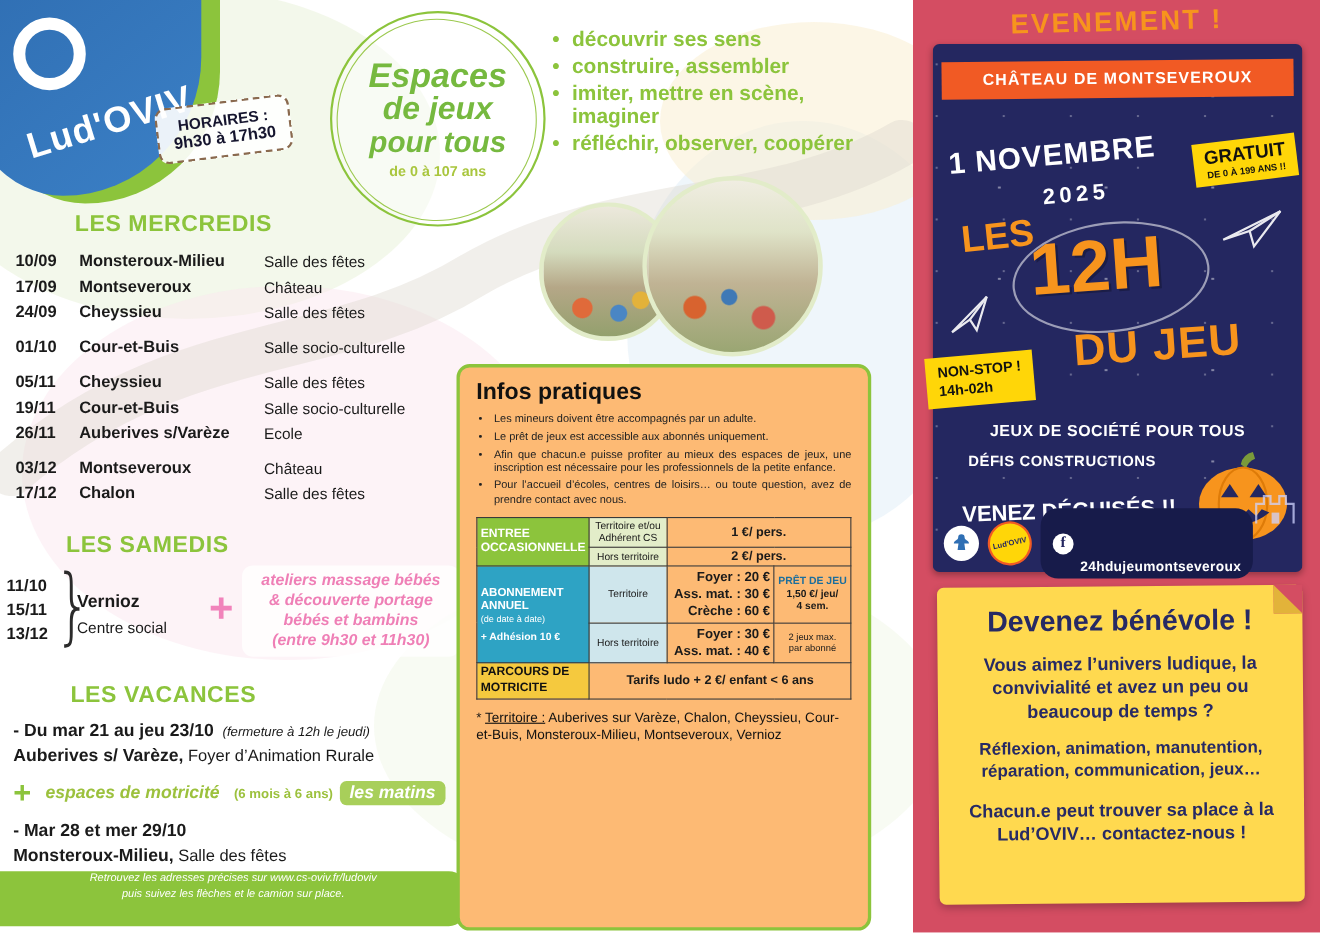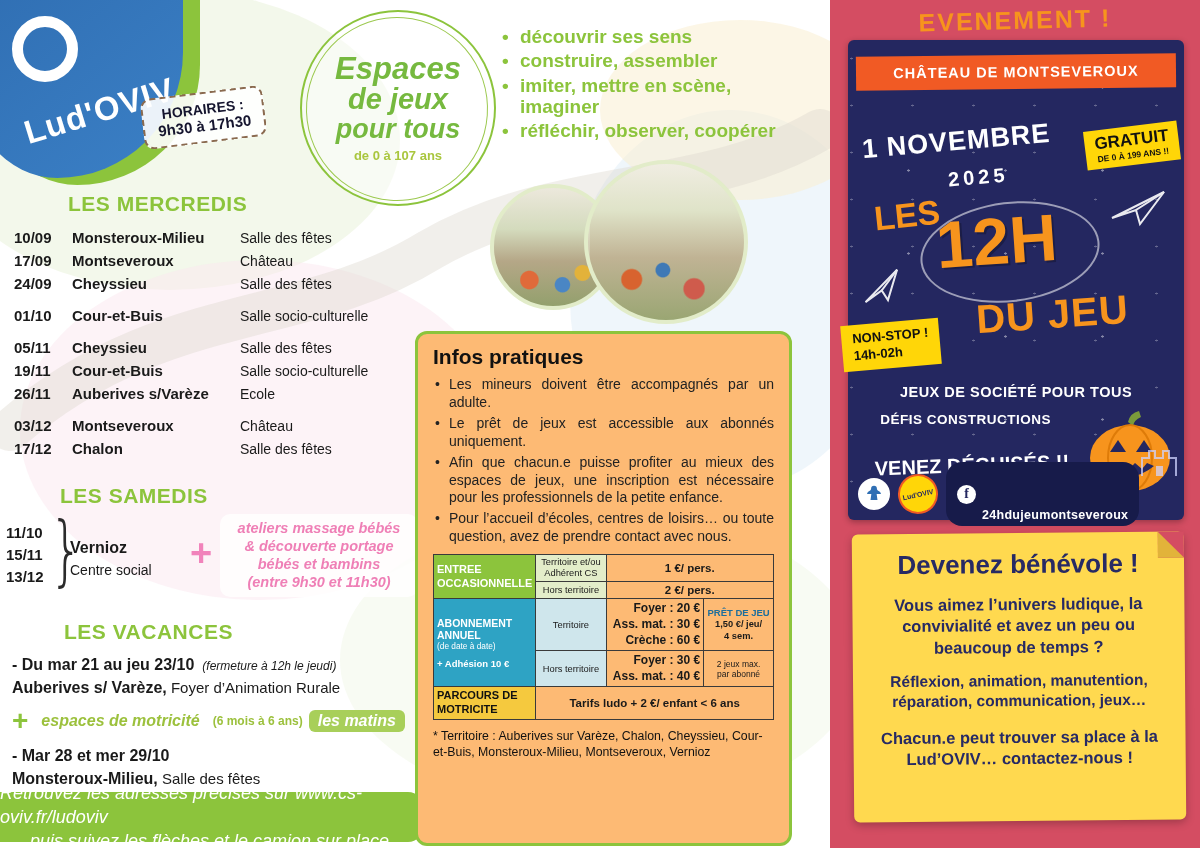--- a/index.html
+++ b/index.html
@@ -92,50 +92,50 @@
   .v-motr{display:flex;align-items:center;gap:6px;margin:10px 0 12px 0;}
   .v-plus{color:#8cc43c;font-size:28px;font-weight:800;line-height:1;}
   .v-chip1{background:rgba(255,255,255,.92);color:#9cc13d;font-style:italic;font-weight:700;
            font-size:16px;padding:2px 7px;border-radius:6px;}
   .v-age{color:#9cc13d;font-size:12px;font-weight:700;}
   .v-chip2{background:#a8cf5a;color:#fff;font-style:italic;font-weight:700;font-size:16px;
            padding:2px 9px;border-radius:6px;}
 
   
   .footer-banner{left:0;top:792px;width:424px;height:50px;background:#8cc43c;border-radius:0 16px 16px 0;
-                 color:#fff;font-style:italic;font-size:18px;display:flex;flex-direction:column;
-                 align-items:center;justify-content:center;z-index:2;line-height:1.35;}
+                 color:#fff;font-style:italic;font-size:10px;display:flex;flex-direction:column;
+                 align-items:center;justify-content:flex-start;z-index:2;line-height:1.35;}
 
   
   .infos{left:415px;top:331px;width:377px;height:515px;background:#fdba74;border:3px solid #8cc43c;
          border-radius:12px;padding:11px 15px;box-sizing:border-box;z-index:4;}
   .infos-title{font-size:21px;font-weight:800;color:#111;margin-bottom:7px;}
   .infos-bullets{margin:0;padding:0;list-style:none;}
-  .infos-bullets .ib{position:relative;padding-left:16px;font-size:14px;line-height:1.28;
+  .infos-bullets .ib{position:relative;padding-left:16px;font-size:10px;line-height:1.28;
                      color:#222;margin-bottom:3px;text-align:justify;}
   .infos-bullets .ib::before{content:"•";position:absolute;left:2px;top:0;}
   table.tarifs{width:100%;border-collapse:collapse;margin-top:8px;}
   table.tarifs td{border:1.5px solid #3a3a3a;padding:2px 3px;vertical-align:middle;}
   .td-cat-green{background:#8cc43c;color:#fff;font-weight:800;font-size:11px;line-height:1.25;width:88px;text-align:left;padding-left:5px;}
   .td-terr-green{background:#e3edc9;font-size:9.3px;text-align:center;width:70px;line-height:1.2;}
   .td-price{font-weight:800;font-size:11.5px;text-align:center;}
   .td-cat-blue{background:#2ea3c4;color:#fff;width:88px;padding-left:5px;}
   .td-cat-blue .c1{font-weight:800;font-size:10.5px;line-height:1.15;}
   .td-cat-blue .c2{font-size:8.3px;}
   .td-cat-blue .c3{font-weight:700;font-size:9.5px;margin-top:7px;}
   .td-terr-blue{background:#cfe6ec;font-size:9.3px;text-align:center;width:70px;}
   .td-prices{font-weight:800;font-size:12px;text-align:right;line-height:1.3;width:104px;padding-right:6px;}
   .td-loan{width:72px;text-align:center;line-height:1.25;}
   .td-loan .l1{color:#1d6e9c;font-weight:800;font-size:9.5px;}
   .td-loan .l2{font-weight:800;font-size:9.3px;}
   .td-loan-sub{font-size:8.5px;text-align:center;line-height:1.2;}
   .td-cat-yellow{background:#f5c93e;color:#111;font-weight:800;font-size:11px;line-height:1.25;padding-left:5px;}
   .td-parcours-val{font-weight:800;font-size:11.5px;text-align:center;}
   .footnote{margin-top:9px;font-size:12.3px;line-height:1.3;color:#111;}
-  .footnote .fn-label{}
+  .footnote .fn-label{text-decoration:underline;}
 
   
   .rightpane{left:830px;top:0;width:370px;height:848px;background:#d44d62;z-index:5;}
   .evt-header{position:absolute;left:0;top:6px;width:100%;text-align:center;color:#f7941d;
               font-weight:800;font-size:25px;letter-spacing:2px;transform:rotate(-1.5deg);}
 
   .poster{position:absolute;left:18px;top:40px;width:336px;height:480px;background:#242760;border-radius:6px;
           background-image:
             radial-gradient(rgba(255,255,255,.45) 1px,transparent 1.6px),
             radial-gradient(rgba(255,255,255,.3) 1px,transparent 1.5px);

